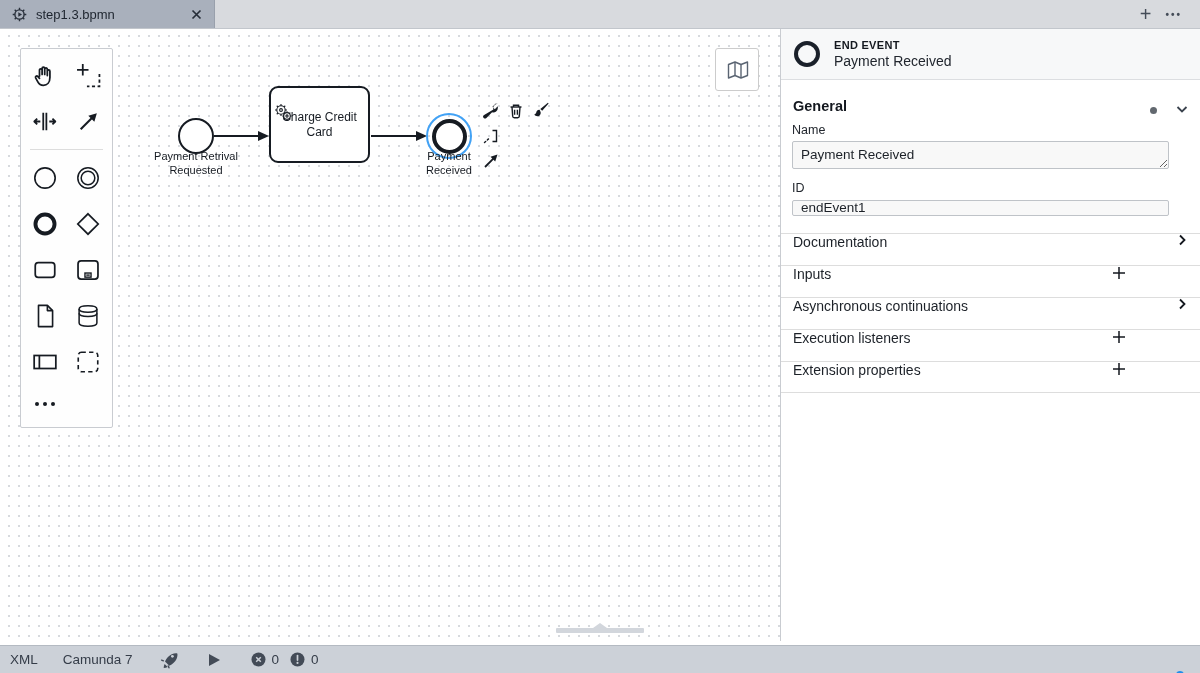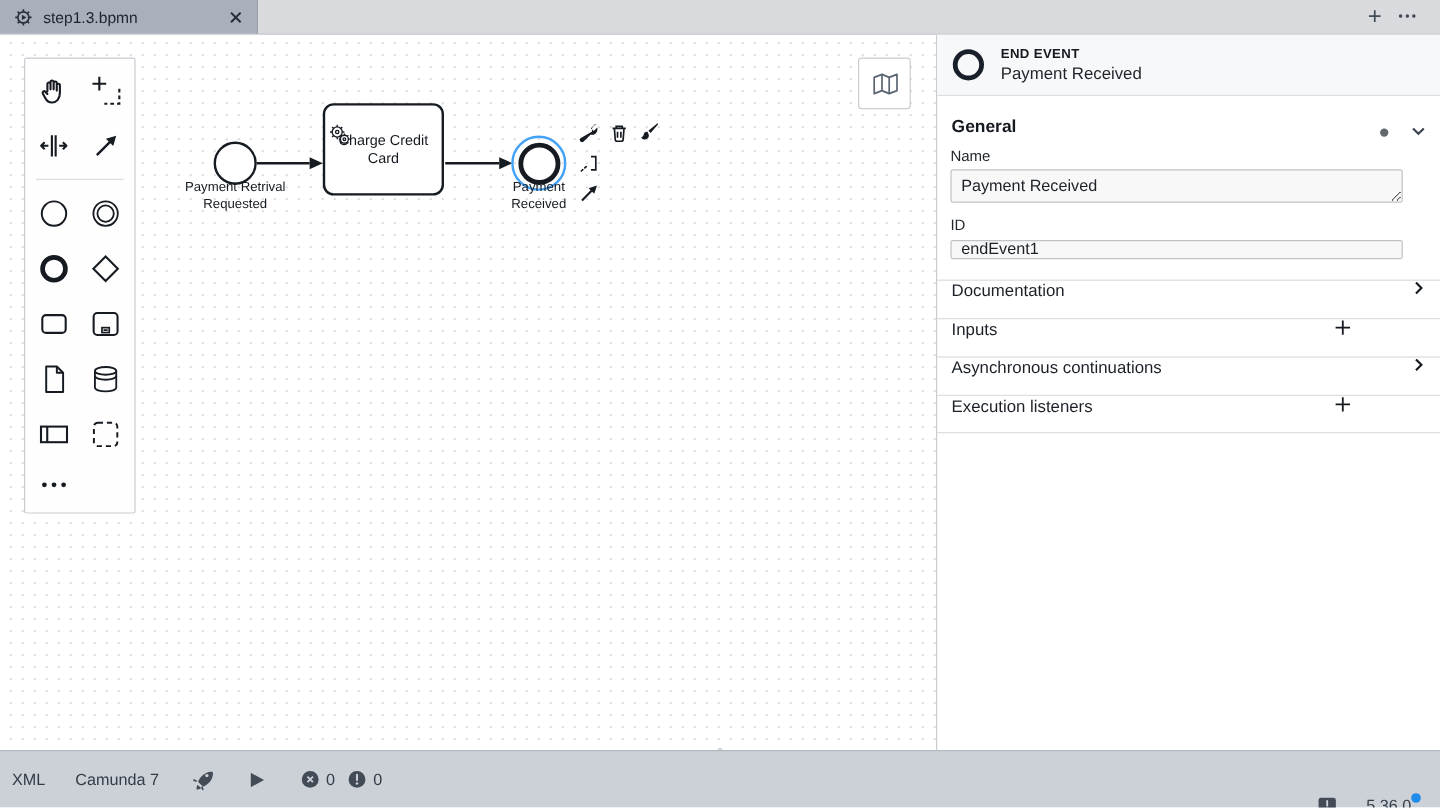--- a/index.html
+++ b/index.html
@@ -89,21 +89,21 @@
 
   .section-list { margin-top:17px; }
   .sec-row { position:relative; height:32px; border-top:1px solid #ddd; display:flex; align-items:flex-start;
              padding:0 12px; cursor:pointer; }
   .sec-row:last-child { border-bottom:1px solid #ddd; }
   .sec-label { font-size:14px; color:#1c2128; }
   .sec-chev { position:absolute; right:13px; display:flex; }
   .sec-plus { position:absolute; left:331px; display:flex; cursor:pointer; }
 
   
-  .statusbar { position:absolute; left:0; right:0; bottom:0; height:48px; background:#ccd1d8;
+  .statusbar { position:absolute; left:0; right:0; bottom:0; height:28px; background:#ccd1d8;
                border-top:1px solid #b4bac2; display:flex; align-items:center; font-size:13.5px;
                color:#343c48; }
   .sb-item { display:flex; align-items:center; gap:7px; cursor:pointer; }
   .sb-xml { margin-left:10px; }
   .sb-engine { margin-left:25px; }
   .sb-rocket { margin-left:27px; }
   .sb-play { margin-left:30px; }
   .sb-problems { margin-left:30px; gap:6px; }
   .sb-problems .cnt { margin-right:5px; }
   .sb-right { margin-left:auto; display:flex; align-items:center;margin-top:44px; }
@@ -363,20 +363,28 @@
       <div class="sec-row">
         <span class="sec-label">Asynchronous continuations</span>
         <span class="sec-chev">
           <svg width="9" height="12" viewBox="0 0 9 12" fill="none" stroke="#14181f" stroke-width="1.8">
               <path d="M2 1.5 6.5 6 2 10.5"></path>
             </svg>
         </span>
       </div>
       <div class="sec-row">
         <span class="sec-label">Execution listeners</span>
+        <span class="sec-plus">
+          <svg width="14" height="14" viewBox="0 0 14 14" stroke="#14181f" stroke-width="1.5">
+              <path d="M7 1v12M1 7h12"></path>
+            </svg>
+        </span>
+      </div>
+      <div class="sec-row">
+        <span class="sec-label">Extension properties</span>
         <span class="sec-plus">
           <svg width="14" height="14" viewBox="0 0 14 14" stroke="#14181f" stroke-width="1.5">
               <path d="M7 1v12M1 7h12"></path>
             </svg>
         </span>
       </div>
     </div>
   </div>
 
   <div class="statusbar">

